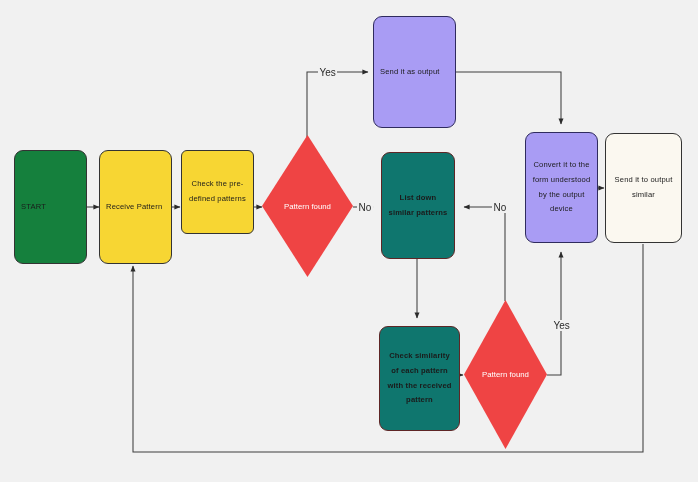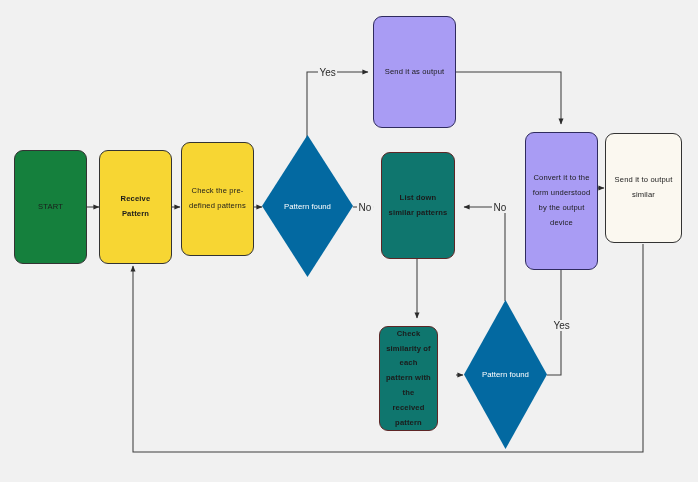--- a/index.html
+++ b/index.html
@@ -13,42 +13,42 @@
     height: 482px;
     background: #f1f1f1;
     font-family: "Liberation Sans", sans-serif;
     overflow: hidden;
   }
   .node {
     position: absolute;
     box-sizing: border-box;
     display: flex;
     align-items: center;
-    justify-content: center;
+    justify-content: flex-start;
     text-align: center;
     border-radius: 9px;
     border: 1.4px solid #333333;
     font-size: 7.6px;
     line-height: 1.95;
     color: #1b1b1b;
     padding: 4px 6px;
     letter-spacing: .15px;
   }
   .node-start   { background: #15803d; }
   .node-yellow  { background: #f7d633; }
   .node-pink    { background: #0f766e; border-color: #5e2626; font-weight: bold; }
   .node-purple  { background: #a99cf4; border-color: #2f2b5e; }
   .node-cream   { background: #fbf8f0; }
 
   .diamond {
     position: absolute;
     display: flex;
     align-items: center;
     justify-content: center;
-    background: #0369a1;
+    background: #ef4444;
     clip-path: polygon(50% 0%, 100% 50%, 50% 100%, 0% 50%);
     color: #ffffff;
     font-size: 7.8px;
     text-align: center;
   }
   .diamond span { display: block; }
 
   svg.edges {
     position: absolute;
     left: 0; top: 0;
@@ -105,49 +105,49 @@
 
     <path class="edge" d="M598,188 L604,188" marker-end="url(#arrow)"></path>
 
     <path class="edge" d="M643,244 L643,452 L133,452 L133,266" marker-end="url(#arrow)"></path>
   </svg>
 
   <div class="node node-start" style="left:14px; top:150px; width:73px; height:114px;">
     <span>START</span>
   </div>
 
-  <div class="node node-yellow" style="left:99px; top:150px; width:73px; height:114px;font-weight:bold;">
+  <div class="node node-yellow" style="left:99px; top:150px; width:73px; height:114px;">
     <span>Receive Pattern</span>
   </div>
 
-  <div class="node node-yellow" style="left:181px; top:142px; width:73px; height:114px;">
+  <div class="node node-yellow" style="left:181px; top:150px; width:73px; height:84px;border-radius:6px;">
     <span>Check the pre-defined patterns</span>
   </div>
 
   <div class="diamond" style="left:262px; top:135px; width:91px; height:142px;">
     <span>Pattern found</span>
   </div>
 
   <div class="node node-purple" style="left:373px; top:16px; width:83px; height:112px;">
     <span>Send it as output</span>
   </div>
 
   <div class="node node-pink" style="left:381px; top:152px; width:74px; height:107px;">
     <span>List down similar patterns</span>
   </div>
 
-  <div class="node node-pink" style="left:379px; top:326px; width:59px; height:105px;">
+  <div class="node node-pink" style="left:379px; top:326px; width:81px; height:105px;">
     <span>Check similarity of each pattern with the received pattern</span>
   </div>
 
   <div class="diamond" style="left:464px; top:300px; width:83px; height:149px;">
     <span>Pattern found</span>
   </div>
 
-  <div class="node node-purple" style="left:525px; top:132px; width:73px; height:138px;">
+  <div class="node node-purple" style="left:525px; top:132px; width:73px; height:111px;">
     <span>Convert it to the form understood by the output device</span>
   </div>
 
   <div class="node node-cream" style="left:605px; top:133px; width:77px; height:110px;">
     <span>Send it to output similar</span>
   </div>
 
   <div class="edge-label" style="left:318px; top:67px;">Yes</div>
   <div class="edge-label" style="left:357px; top:202px;">No</div>
   <div class="edge-label" style="left:492px; top:202px;">No</div>

